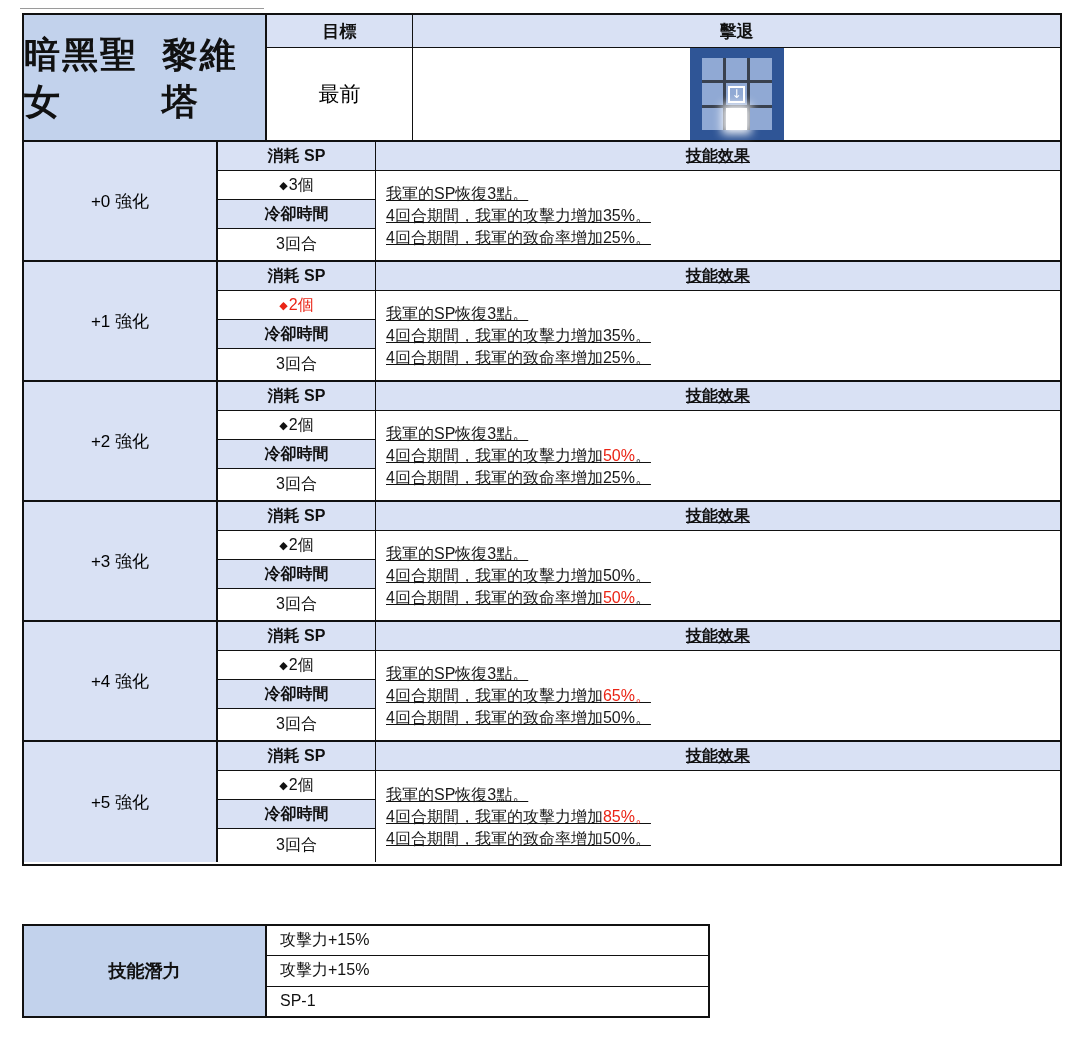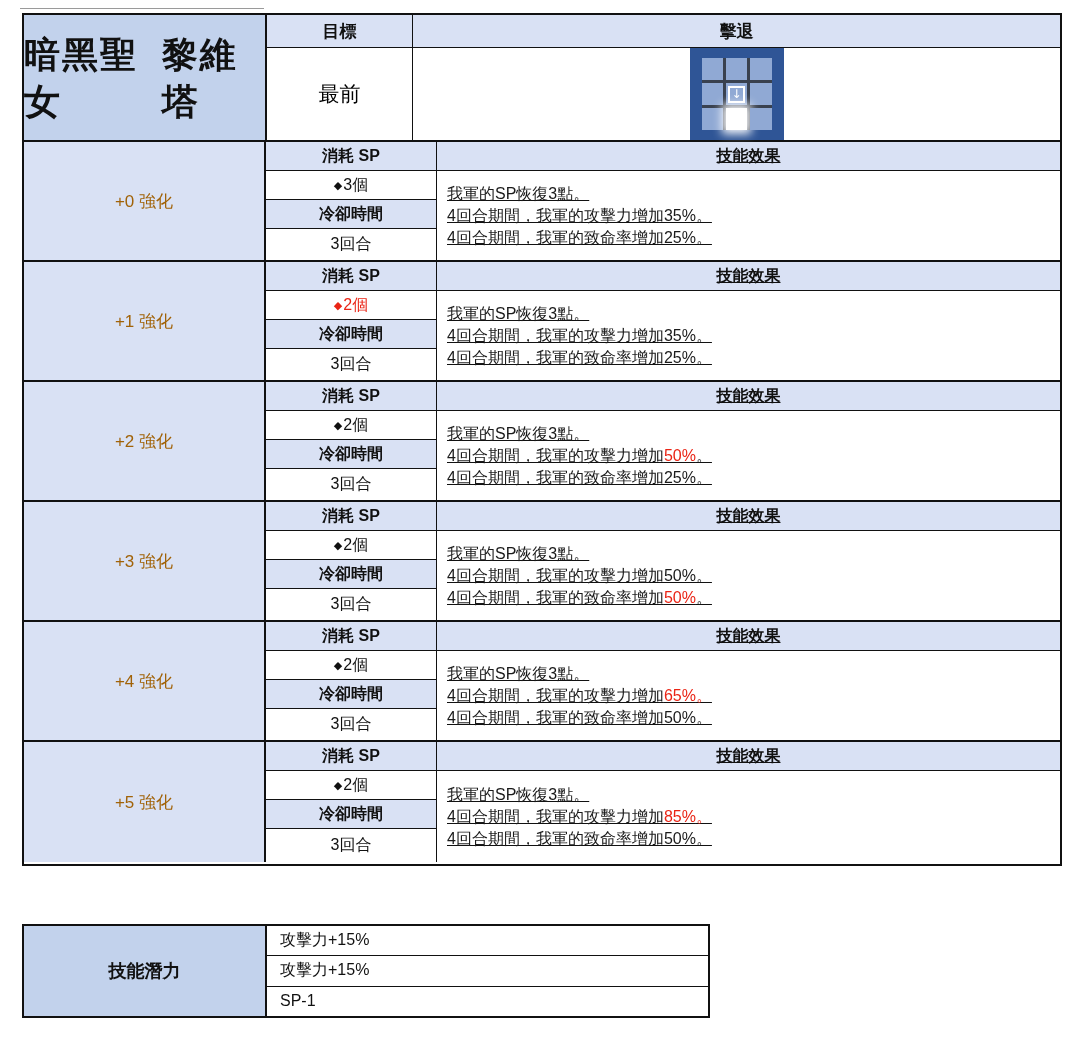--- a/index.html
+++ b/index.html
@@ -47,23 +47,23 @@
   .all-text{position:absolute;left:0;right:0;top:50%;transform:translateY(-54%);text-align:center;
     color:#fff;font-family:"Liberation Serif","DejaVu Serif",serif;font-weight:bold;
     font-size:21px;letter-spacing:1px;text-shadow:0 0 3px rgba(230,236,255,.9);}
   .kb-arrow-box{width:17px;height:17px;border:2px solid #fff;display:flex;align-items:center;
     justify-content:center;color:#fff;font-size:12px;line-height:1;
     font-family:"DejaVu Sans",sans-serif;}
 
   
   .section{display:flex;height:120px;flex:none;border-bottom:2px solid var(--border);overflow:hidden;}
   .section:last-child{border-bottom:none;}
-  .sec-label{width:242px;flex:none;background:var(--blueLight);border-right:2px solid var(--border);
-    display:flex;align-items:center;justify-content:center;font-size:17px;color:#a16207;}
-  .sec-mid{width:171px;flex:none;border-right:1px solid var(--border);display:flex;flex-direction:column;}
+  .sec-label{width:194px;flex:none;background:var(--blueLight);border-right:2px solid var(--border);
+    display:flex;align-items:center;justify-content:center;font-size:17px;color:#000000;}
+  .sec-mid{width:158px;flex:none;border-right:1px solid var(--border);display:flex;flex-direction:column;}
   .sub-row{height:29px;flex:none;display:flex;align-items:center;justify-content:center;font-size:16px;}
   .sub-row.head{background:var(--blueLight);font-weight:bold;border-bottom:1px solid var(--border);font-size:16px;}
   .sub-row.val{background:#fff;border-bottom:1px solid var(--border);}
   .sub-row.val.last{border-bottom:none;flex:1;}
   .sec-right{flex:1;display:flex;flex-direction:column;text-decoration:underline;}
   .effect-head{height:29px;flex:none;background:var(--blueLight);border-bottom:1px solid var(--border);
     display:flex;align-items:center;justify-content:center;font-weight:bold;font-size:16px;}
   .effect-body{flex:1;background:#fff;display:flex;flex-direction:column;justify-content:center;
     padding:12px 10px;font-size:16px;line-height:22px;color:#1a1a1a;}
   .red{color:var(--red);}

